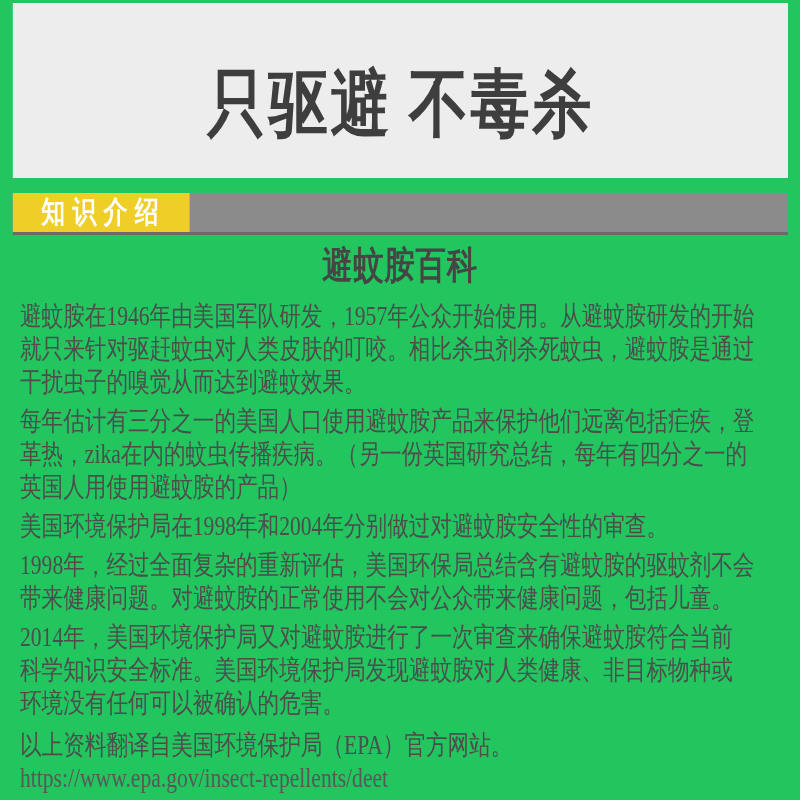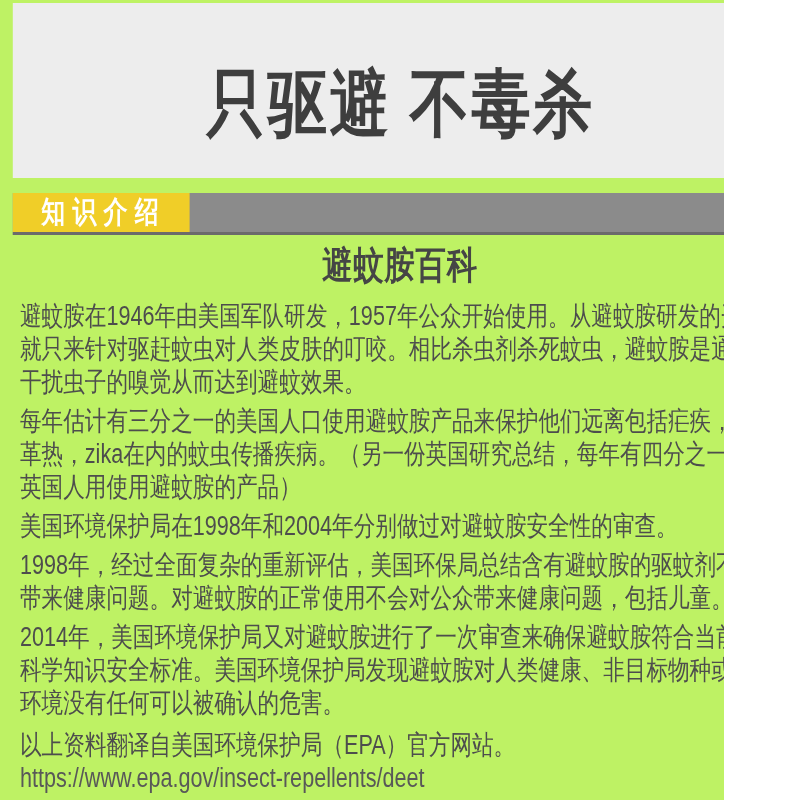--- a/index.html
+++ b/index.html
@@ -1,19 +1,19 @@
 <!DOCTYPE html>
 <html><head>
 <meta charset="utf-8">
 <style>
   html,body{margin:0;padding:0;background:#ffffff;}
   .page{
-    position:relative;width:724px;height:800px;background:#bef264;
+    position:relative;width:800px;height:800px;background:#22c55e;
     overflow:hidden;
-    font-family:Liberation Sans, sans-serif;
+    font-family:Liberation Serif, serif;
   }
   
   .scale{
     position:absolute;left:0;top:0;width:1000px;height:800px;
     transform:scaleX(0.8);transform-origin:0 0;
   }
   .hero{
     position:absolute;left:16px;top:3px;width:969px;height:175px;
     background:#EDEDED;display:flex;align-items:center;justify-content:center;
   }

